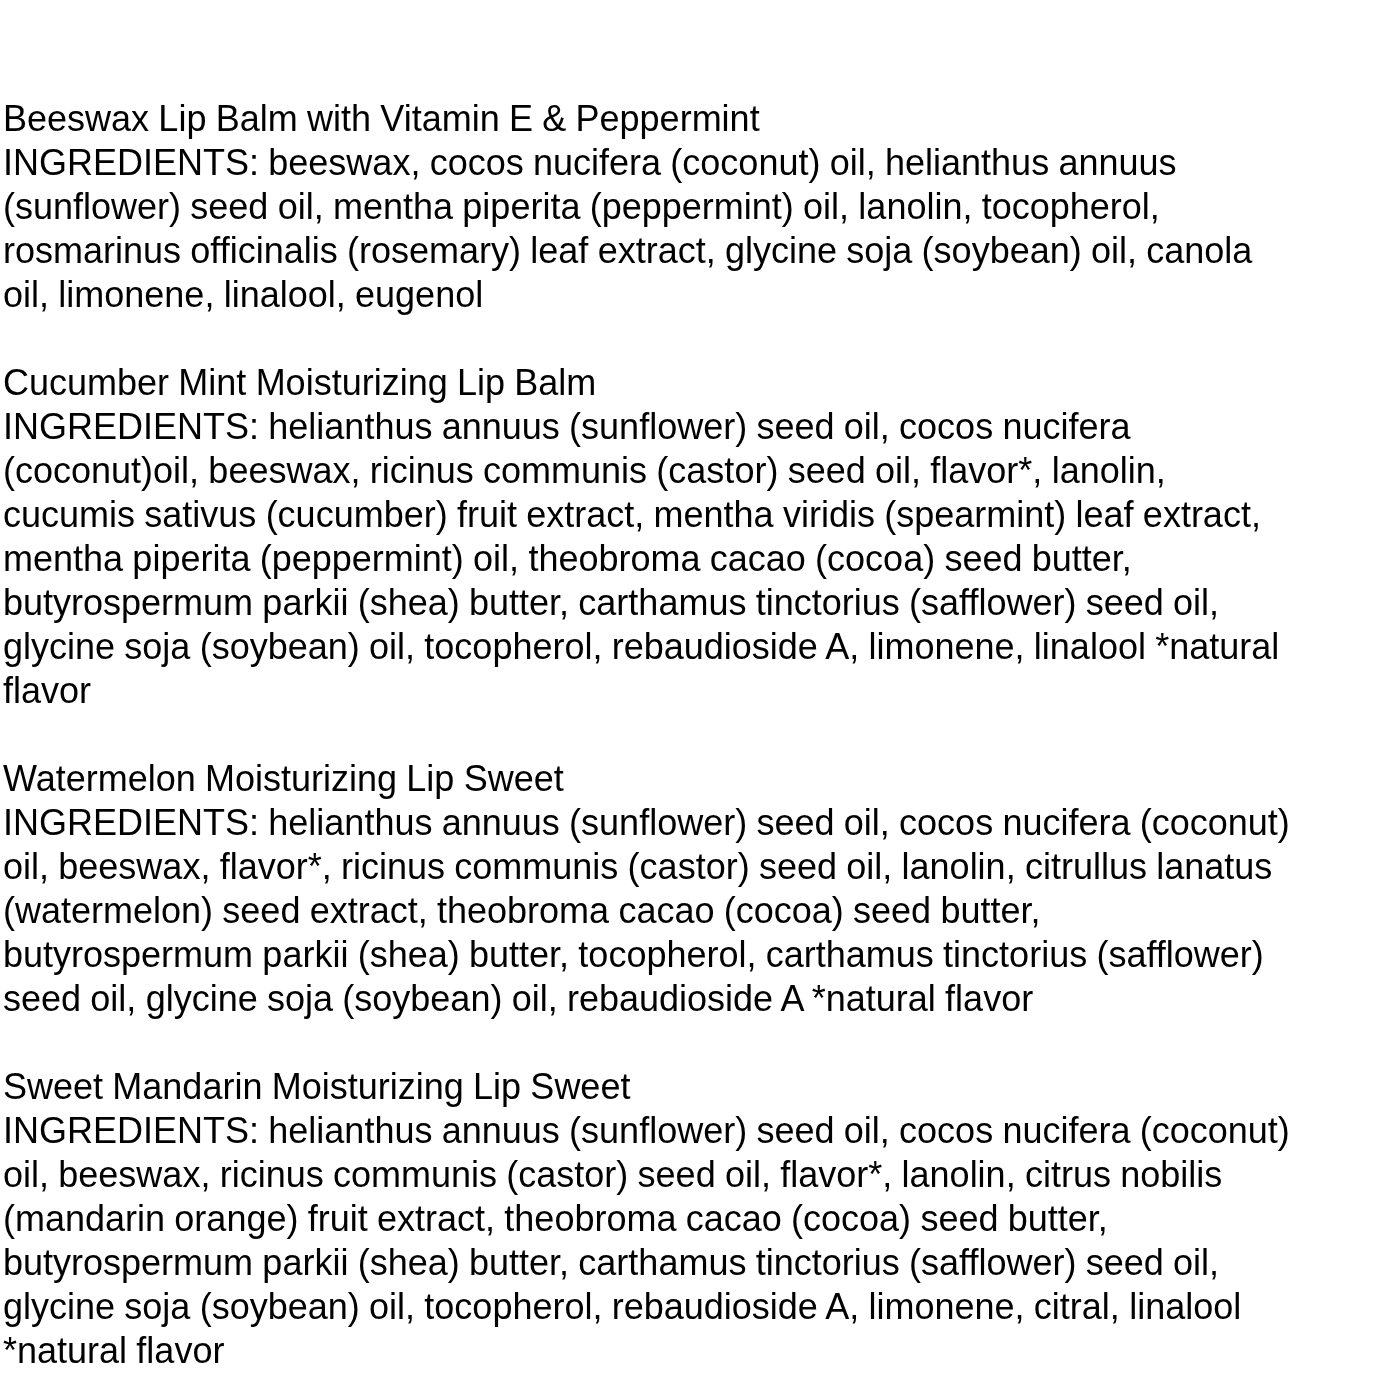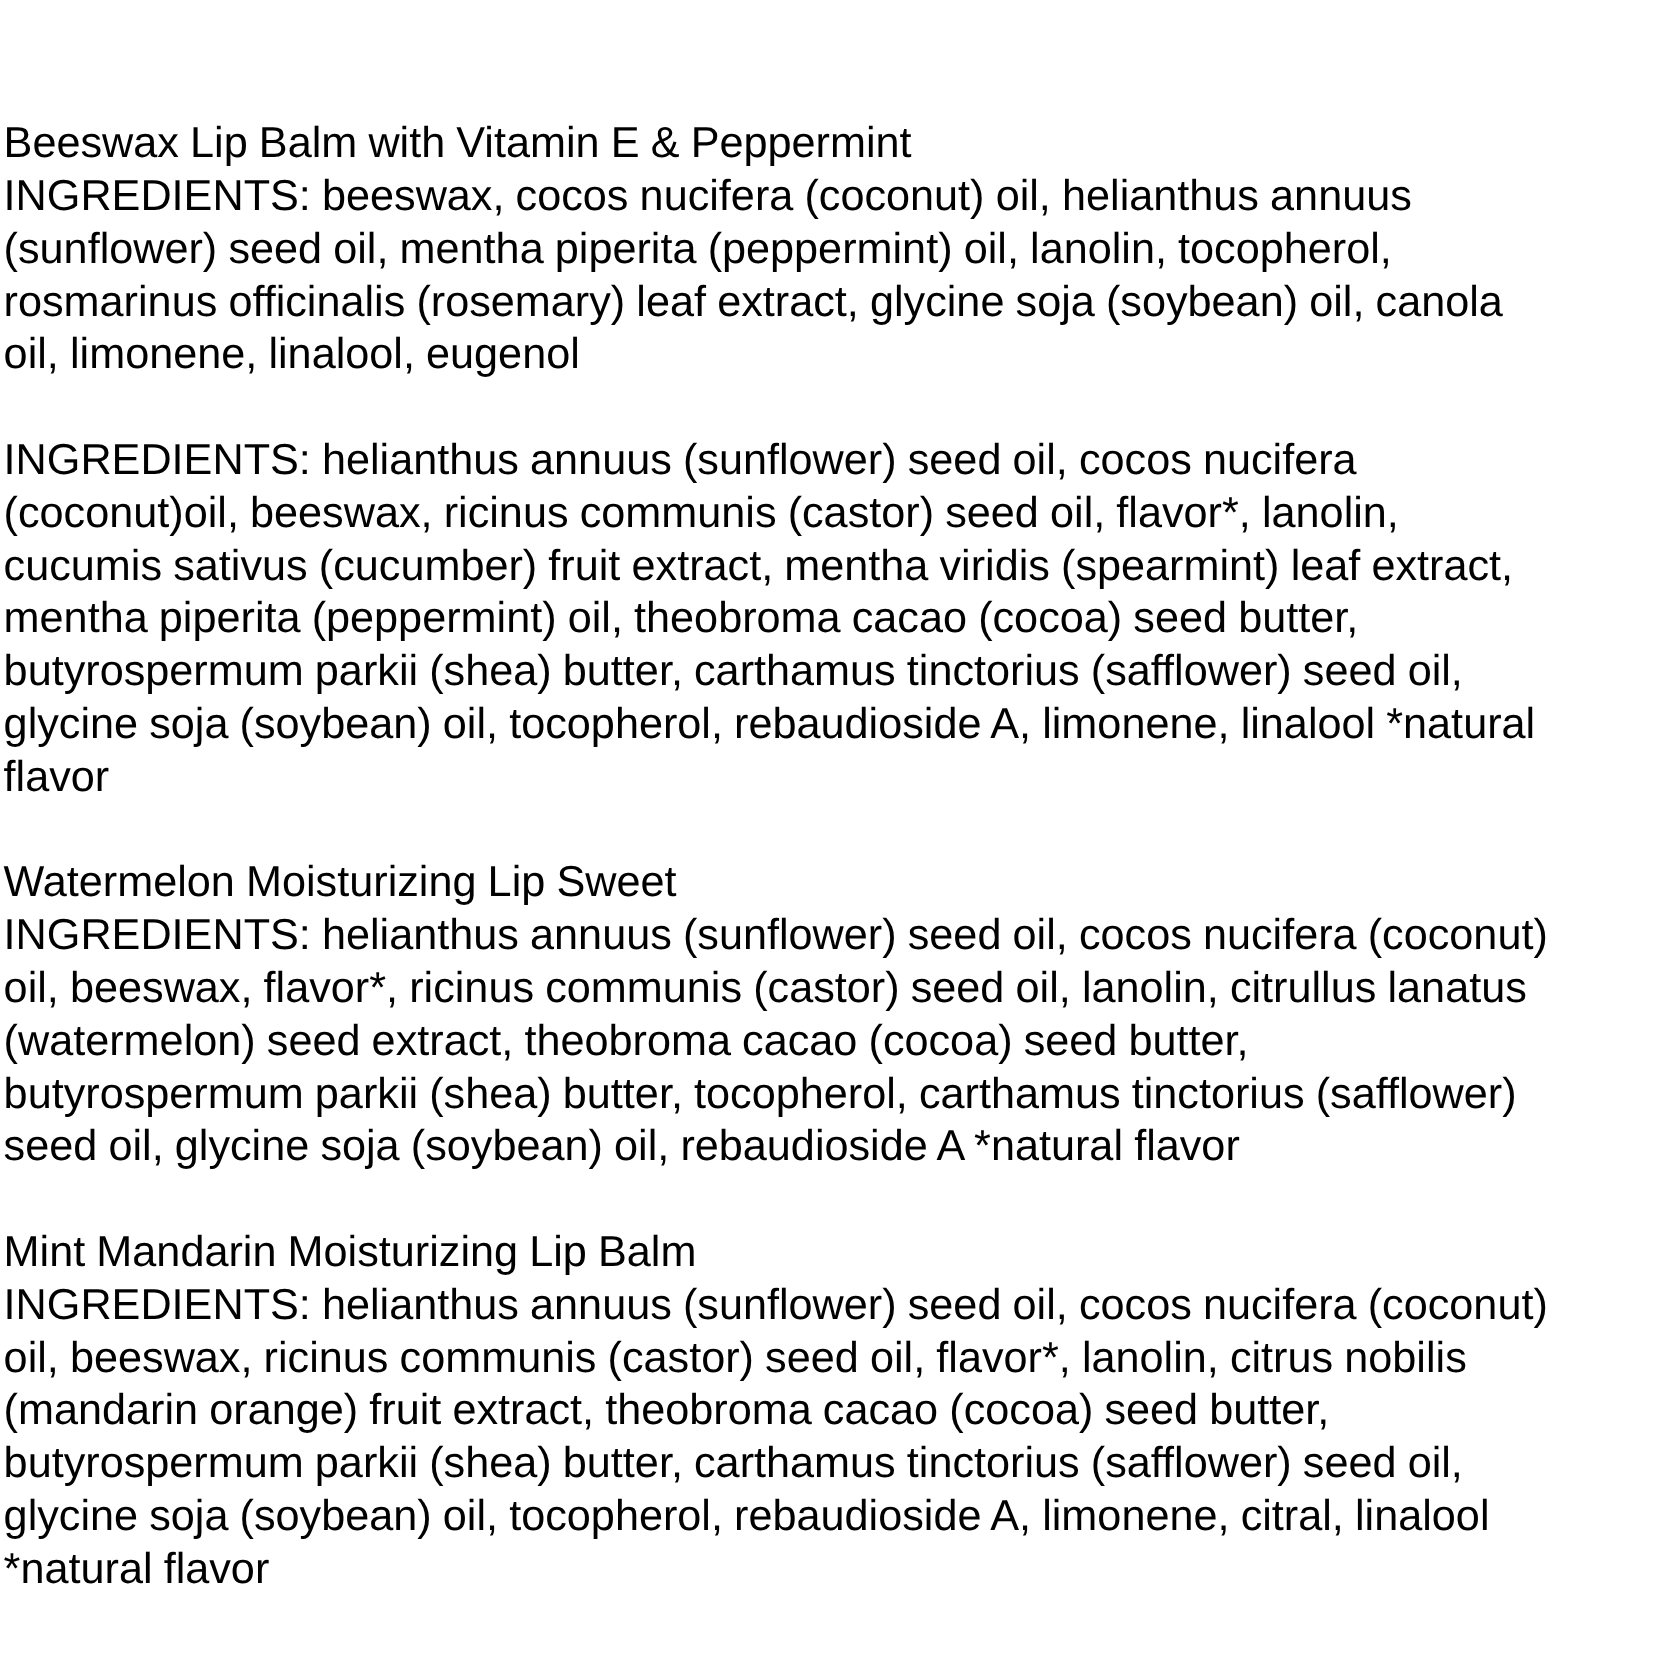--- a/index.html
+++ b/index.html
@@ -39,26 +39,27 @@
 <body>
 
 <div class="page label-text">
 
   <section class="product-section">
     <div class="product-name">Beeswax Lip Balm with Vitamin E &amp; Peppermint</div>
     <div class="product-ingredients">INGREDIENTS: beeswax, cocos nucifera (coconut) oil, helianthus annuus (sunflower) seed oil, mentha piperita (peppermint) oil, lanolin, tocopherol, rosmarinus officinalis (rosemary) leaf extract, glycine soja (soybean) oil, canola oil, limonene, linalool, eugenol</div>
   </section>
 
   <section class="product-section">
+    <div class="product-name">Cucumber Mint Moisturizing Lip Balm</div>
     <div class="product-ingredients">INGREDIENTS: helianthus annuus (sunflower) seed oil, cocos nucifera (coconut)oil, beeswax, ricinus communis (castor) seed oil, flavor*, lanolin, cucumis sativus (cucumber) fruit extract, mentha viridis (spearmint) leaf extract, mentha piperita (peppermint) oil, theobroma cacao (cocoa) seed butter, butyrospermum parkii (shea) butter, carthamus tinctorius (safflower) seed oil, glycine soja (soybean) oil, tocopherol, rebaudioside A, limonene, linalool *natural flavor</div>
   </section>
 
   <section class="product-section">
     <div class="product-name">Watermelon Moisturizing Lip Sweet</div>
     <div class="product-ingredients">INGREDIENTS: helianthus annuus (sunflower) seed oil, cocos nucifera (coconut) oil, beeswax, flavor*, ricinus communis (castor) seed oil, lanolin, citrullus lanatus (watermelon) seed extract, theobroma cacao (cocoa) seed butter, butyrospermum parkii (shea) butter, tocopherol, carthamus tinctorius (safflower) seed oil, glycine soja (soybean) oil, rebaudioside A *natural flavor</div>
   </section>
 
   <section class="product-section">
-    <div class="product-name">Mint Mandarin Moisturizing Lip Balm</div>
+    <div class="product-name">Sweet Mandarin Moisturizing Lip Sweet</div>
     <div class="product-ingredients">INGREDIENTS: helianthus annuus (sunflower) seed oil, cocos nucifera (coconut) oil, beeswax, ricinus communis (castor) seed oil, flavor*, lanolin, citrus nobilis (mandarin orange) fruit extract, theobroma cacao (cocoa) seed butter, butyrospermum parkii (shea) butter, carthamus tinctorius (safflower) seed oil, glycine soja (soybean) oil, tocopherol, rebaudioside A, limonene, citral, linalool *natural flavor</div>
   </section>
 
 </div>
 
 </body></html>

